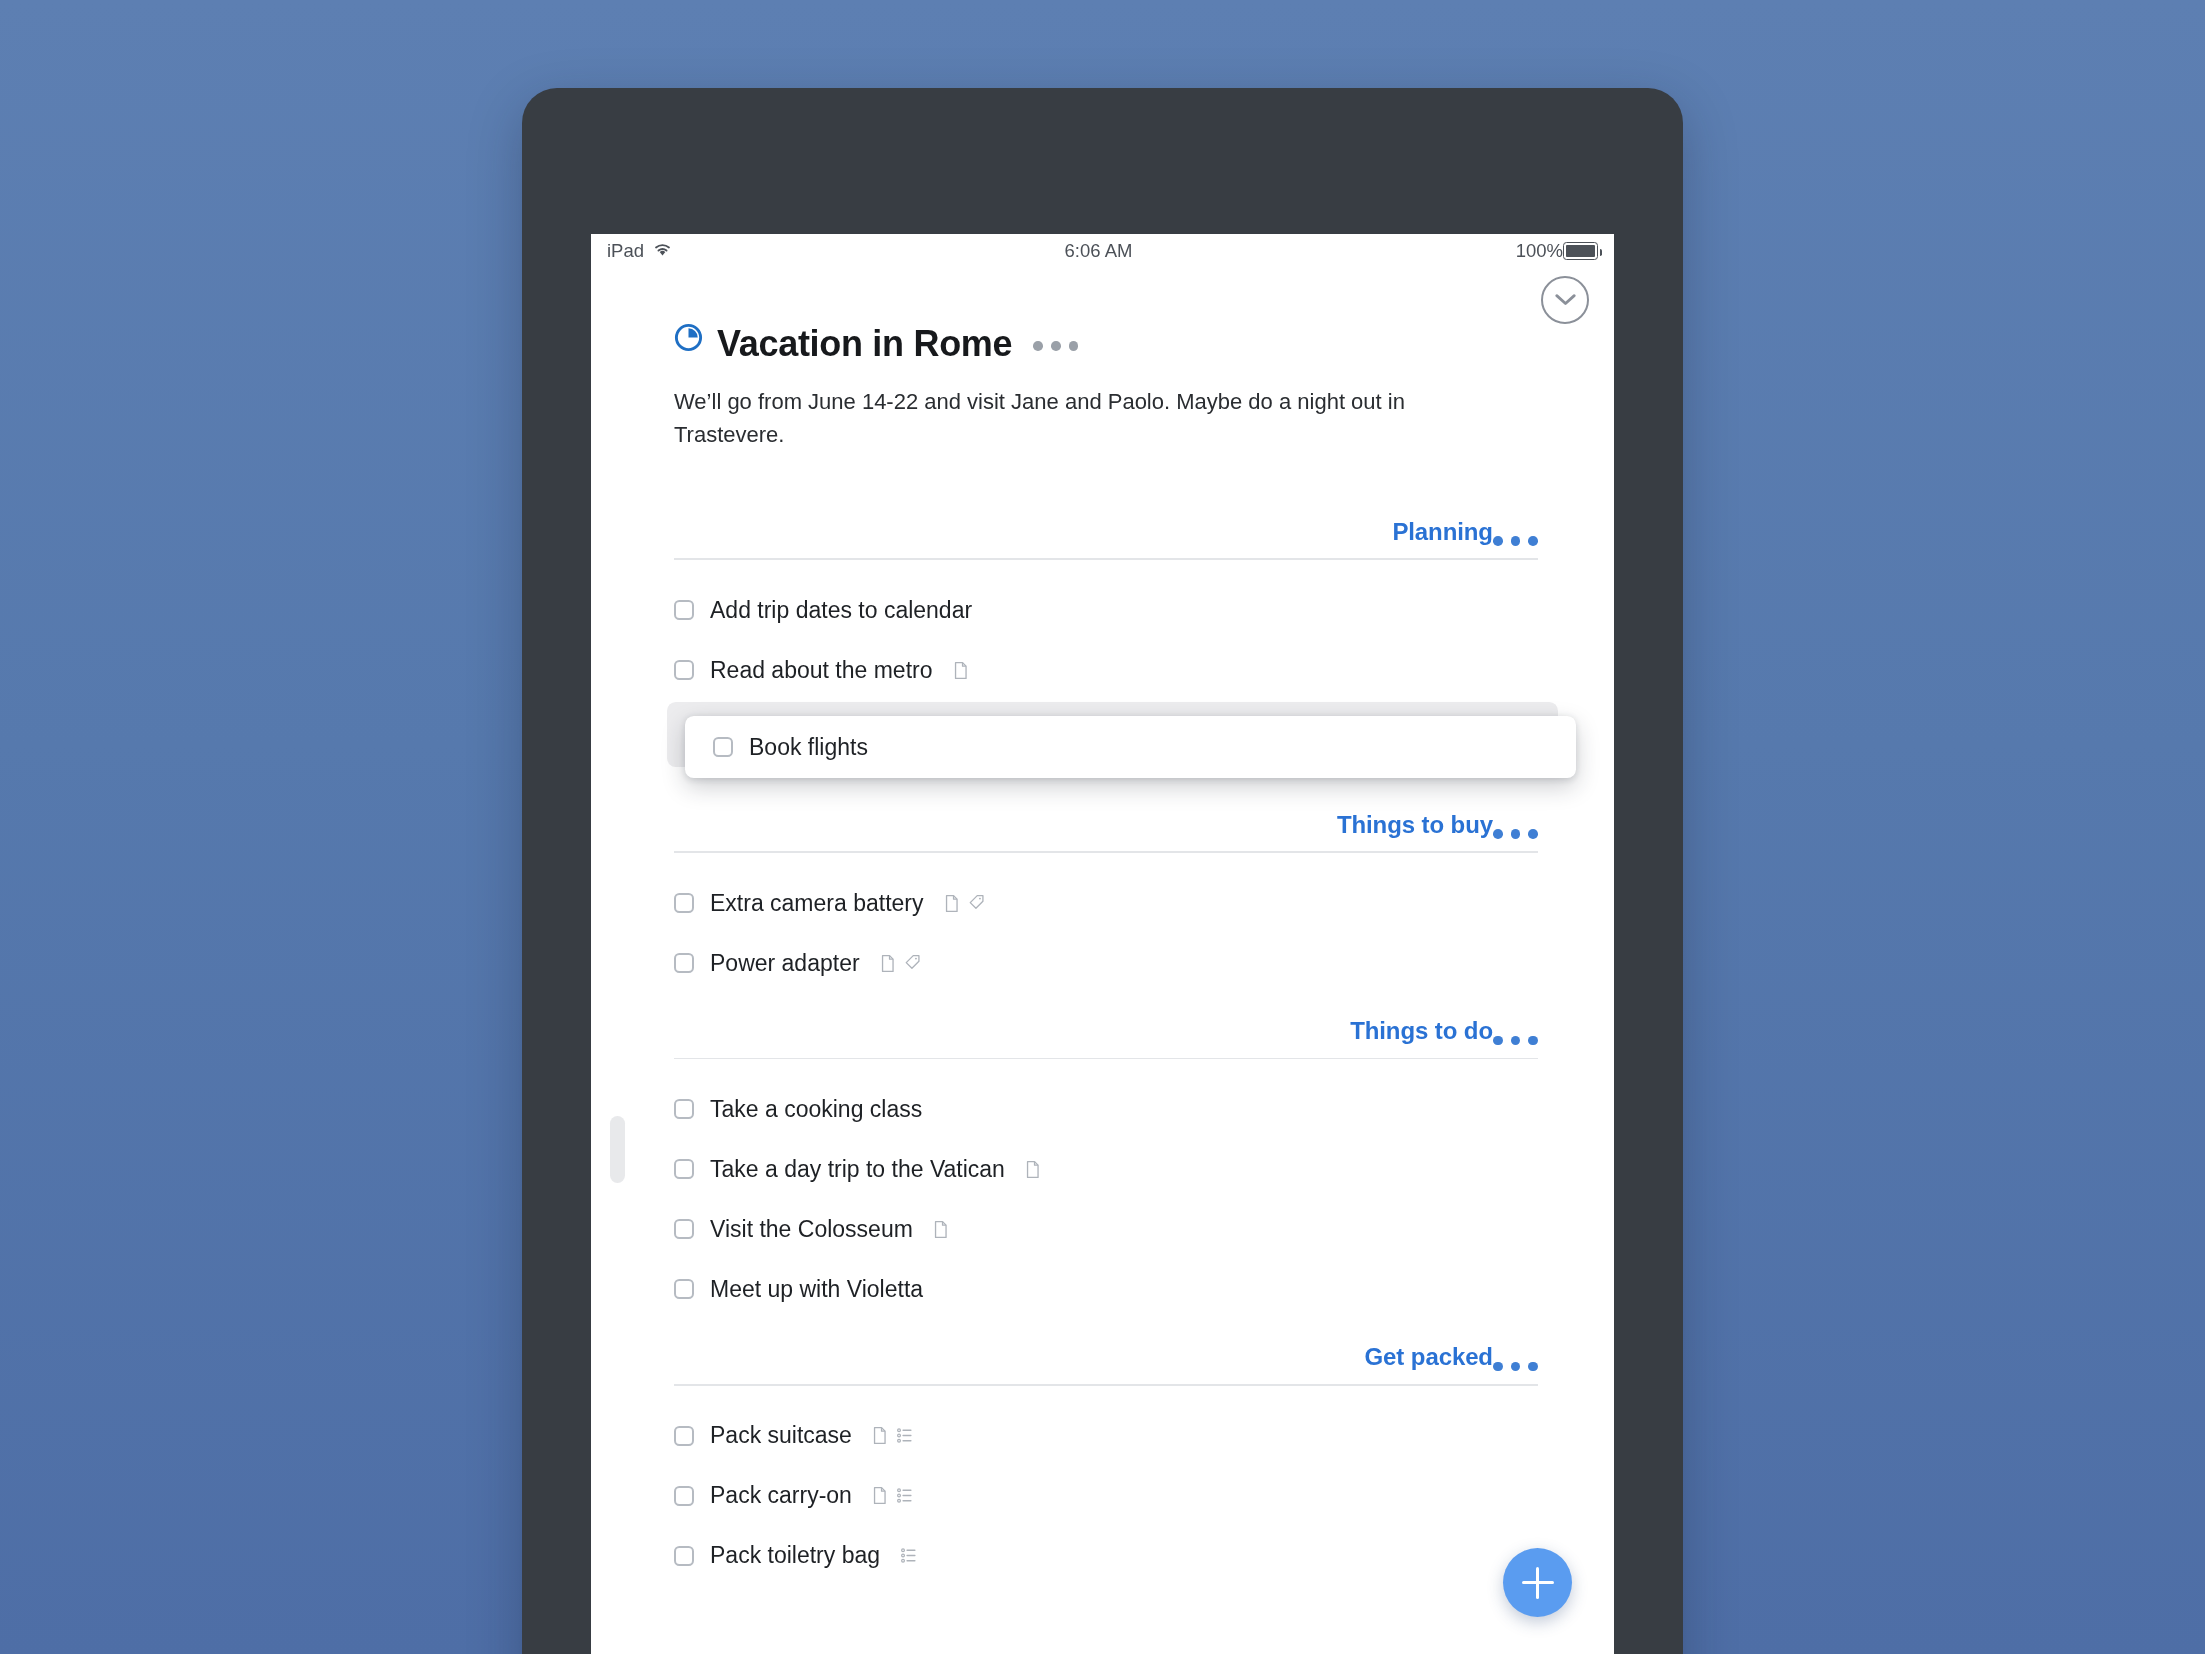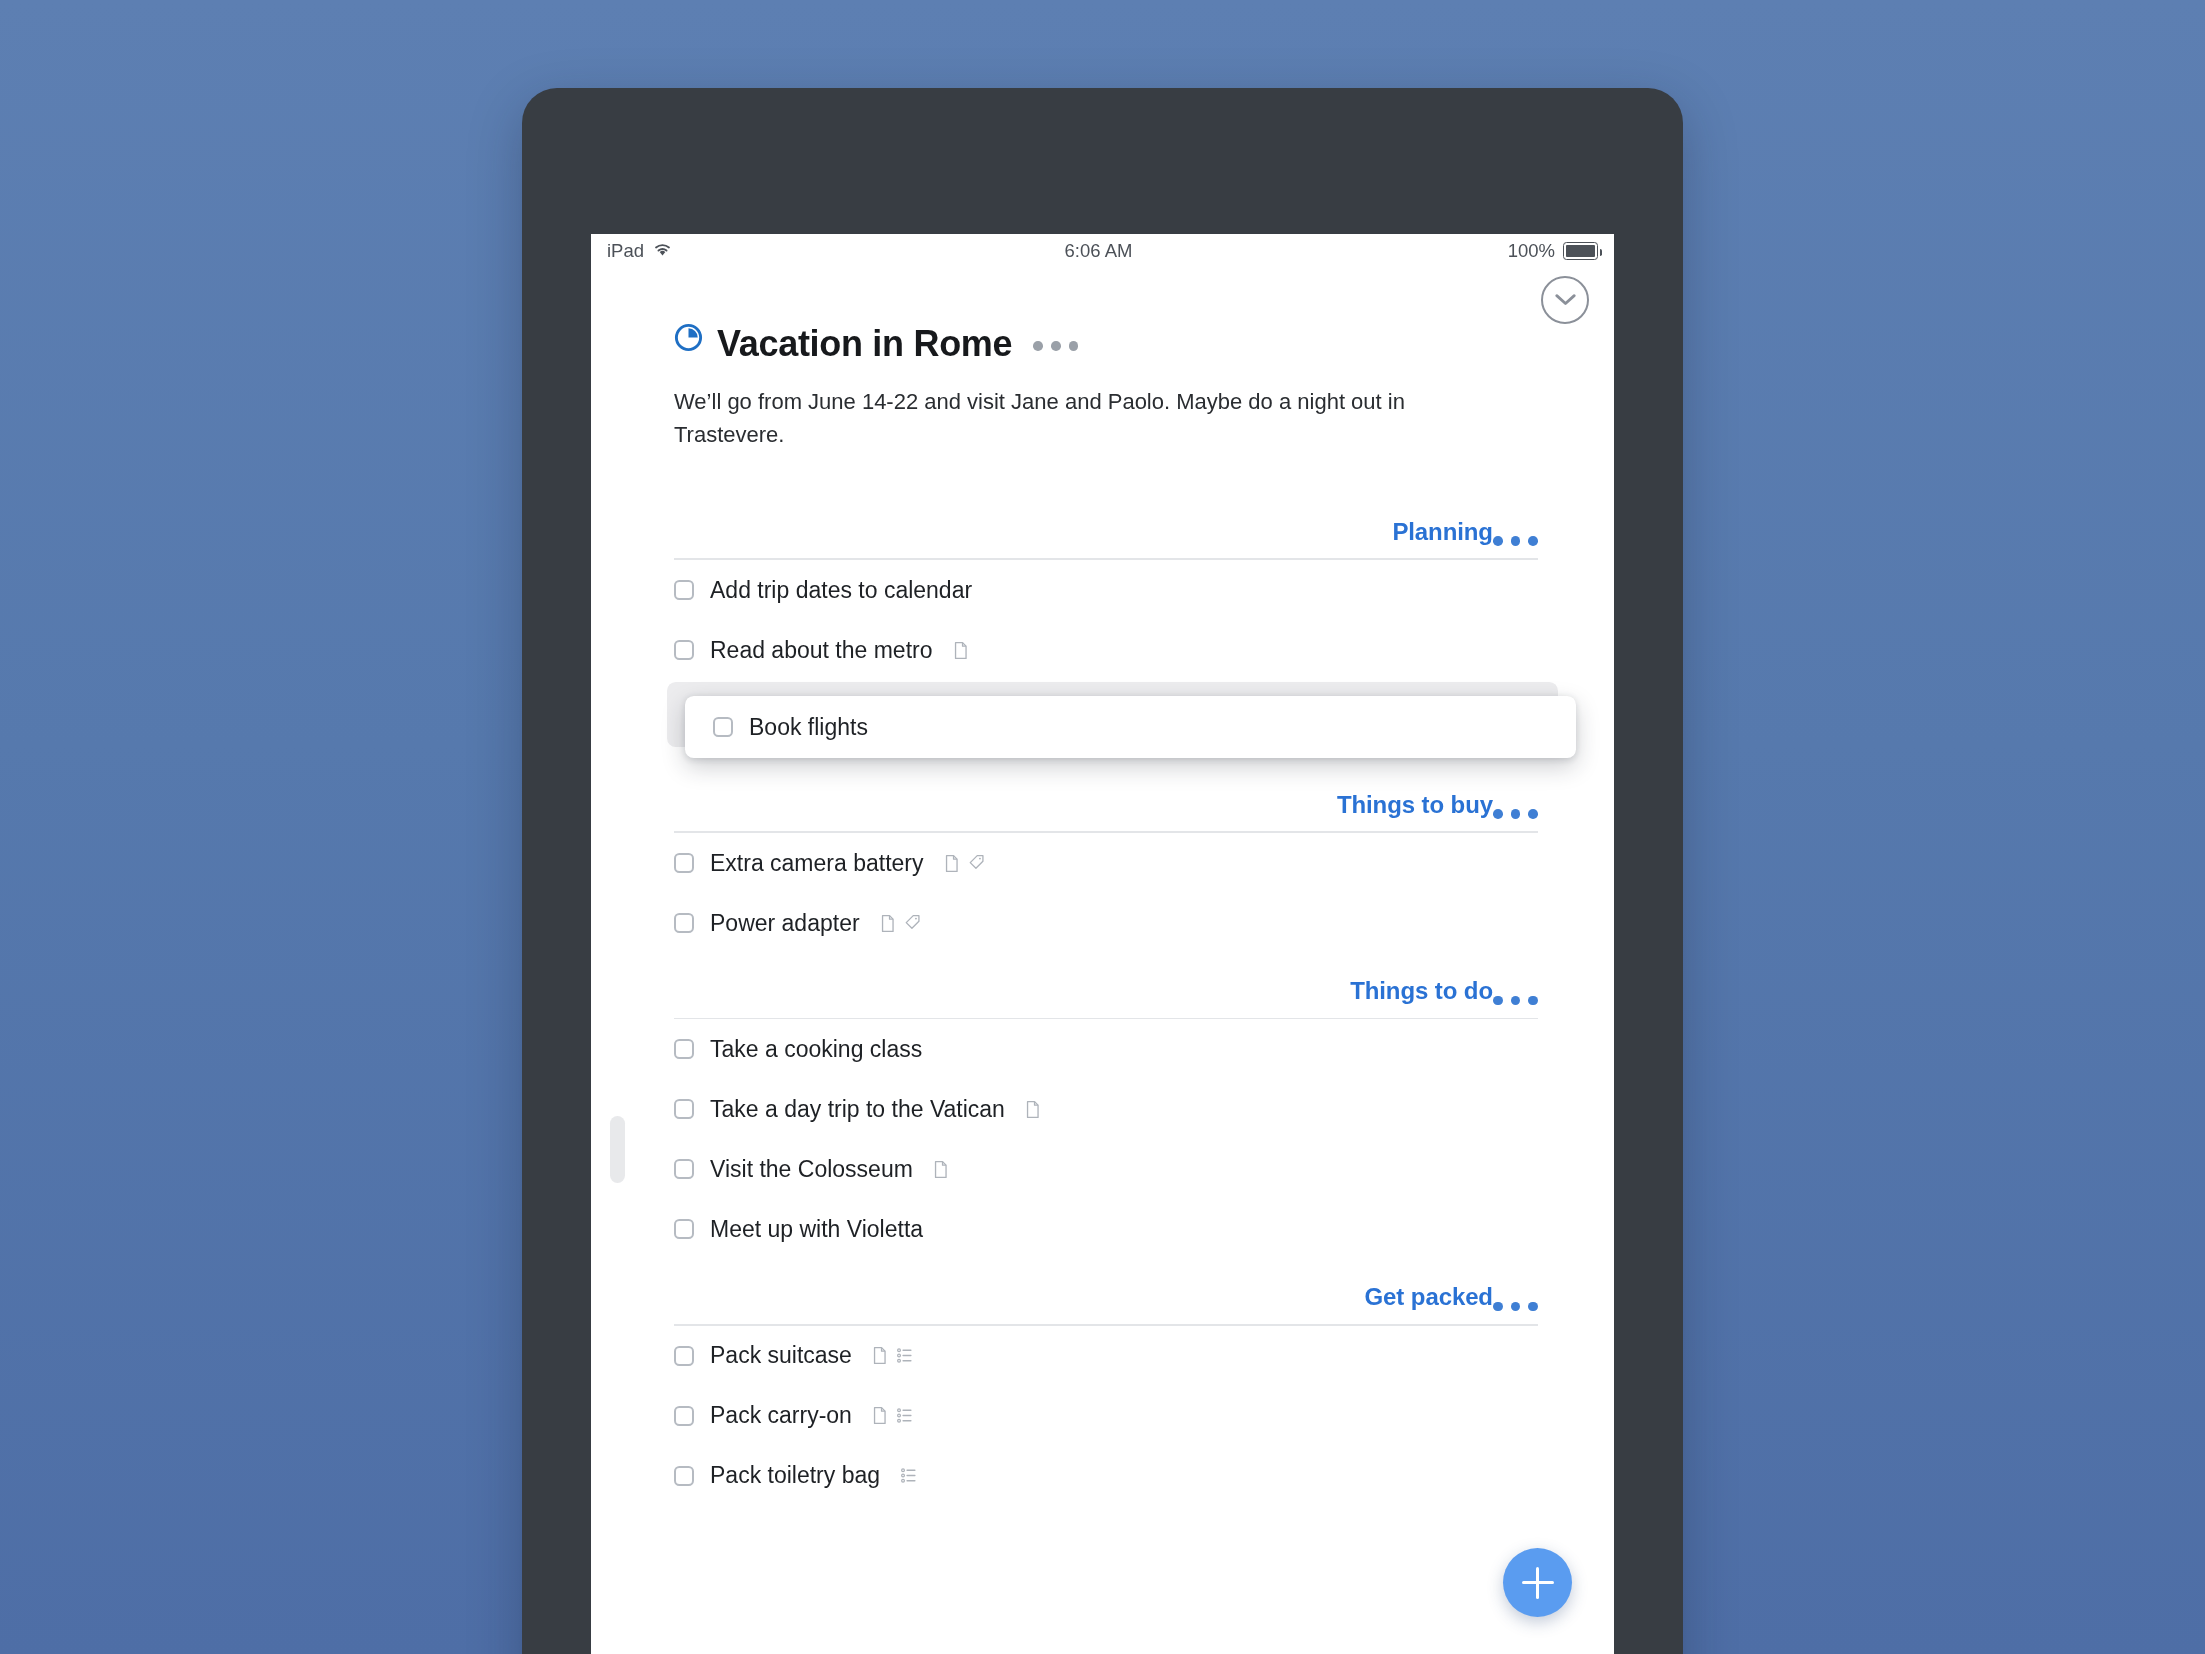--- a/index.html
+++ b/index.html
@@ -38,21 +38,21 @@
     display: flex; align-items: center;
     font-size: 18.5px; color: #4c5158;
   }
   .sb-left { display: flex; align-items: flex-end; gap: 8px; }
   .sb-center {
     position: absolute; left: 0; right: 8px; top: 0; height: 34px;
     display: flex; align-items: center; justify-content: center;
     pointer-events: none;
   }
   .sb-right {
-    margin-left: auto; display: flex; align-items: center; gap: 8px;
+    margin-left: auto; display: flex; align-items: center; gap: 0;
   }
   .wifi-ico { display: block; }
   .batt {
     width: 35px; height: 17.6px;
     border: 1.8px solid #4c5158; border-radius: 3.5px;
     position: relative; padding: 1.8px;
   }
   .batt::after {
     content: ""; position: absolute;
     right: -5.3px; top: 5.3px; width: 2.6px; height: 7px;
@@ -103,21 +103,21 @@
     padding-bottom: 12.4px;
   }
   .sec-title {
     font-size: 24px; font-weight: 700; color: #2a72d4;
     letter-spacing: -0.1px;
   }
   .sec-rule {
     height: 1.8px; background: #e3e5e8;
     margin-right: 0;
   }
-  .sec-items { padding-top: 0; }
+  .sec-items { padding-top: 20px; }
 
   .task {
     display: flex; align-items: center; gap: 16px;
     height: 60px;
   }
   .cbox {
     width: 20px; height: 20px; flex: none;
     border: 2.2px solid #b6bbc2; border-radius: 5.3px;
     background: #fff;
   }

